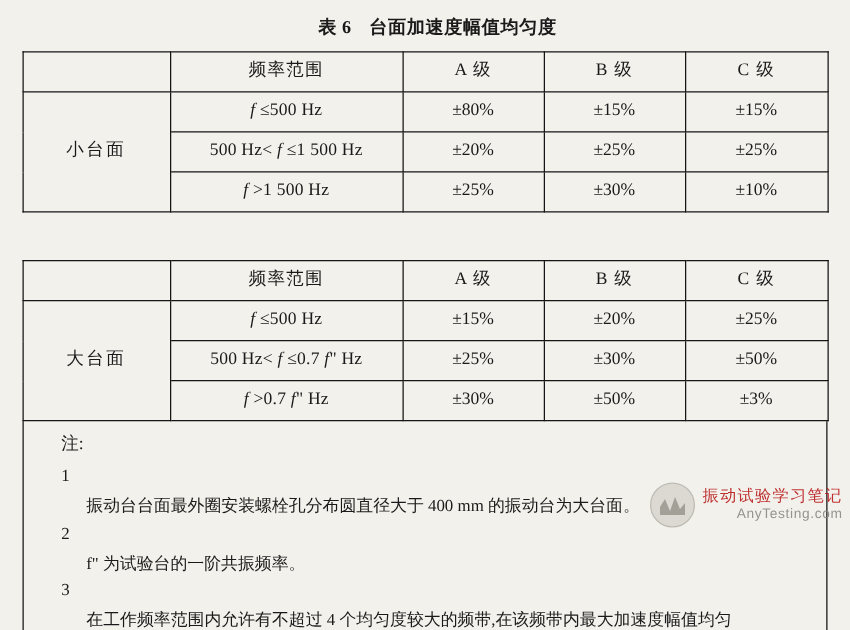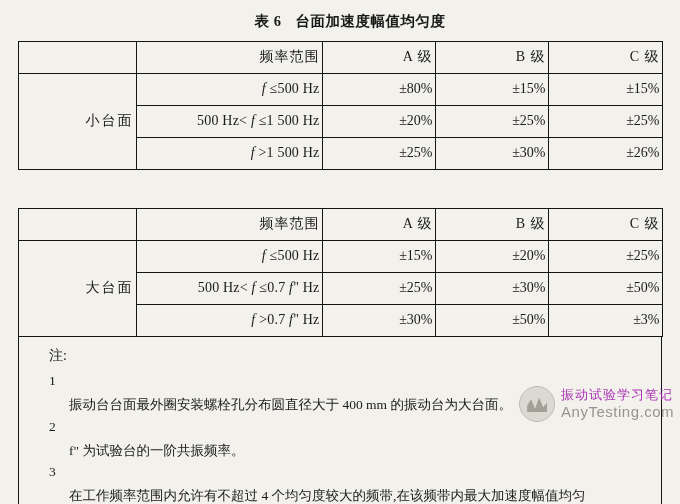--- a/index.html
+++ b/index.html
@@ -39,21 +39,21 @@
   
   table.grid {
     border-collapse: collapse;
     width: 644px;
     margin: 0 auto;
     table-layout: fixed;
   }
   table.grid td {
     border: 1px solid #151515;
     height: 31px;
-    text-align: right;
+    text-align: center;
     vertical-align: middle;
     font-size: 14px;
     line-height: 1.2;
     padding: 0 2px;
   }
   td.rowlabel {
     font-size: 15px;
     letter-spacing: 2px;
   }
   td.hdr {
@@ -139,26 +139,26 @@
     background: #9b9890;
     clip-path: polygon(0 60%, 20% 20%, 40% 80%, 60% 10%, 80% 70%, 100% 40%, 100% 100%, 0 100%);
   }
   .wm-text {
     display: flex;
     flex-direction: column;
     line-height: 1.15;
   }
   .wm-main {
     font-size: 13px;
-    color: #a21caf;
+    color: #b91c1c;
     letter-spacing: 1px;
     font-family: "Liberation Sans", sans-serif;
   }
   .wm-sub {
-    font-size: 15px;
+    font-size: 11px;
     color: #8d8a84;
     letter-spacing: 0.5px;
     font-family: "Liberation Sans", sans-serif;
     text-align: right;
   }
 </style>
 </head>
 <body>
 
 <div class="page">
@@ -193,21 +193,21 @@
       <tr>
         <td class="freq">500 Hz&lt; <span class="ital">f</span> ≤1 500 Hz</td>
         <td>±20%</td>
         <td>±25%</td>
         <td>±25%</td>
       </tr>
       <tr>
         <td class="freq"><span class="ital">f</span> &gt;1 500 Hz</td>
         <td>±25%</td>
         <td>±30%</td>
-        <td>±26%</td>
+        <td>±10%</td>
       </tr>
     </tbody>
   </table>
 
   <div class="gap"></div>
 
   <table class="grid">
     <colgroup>
       <col style="width:118px">
       <col style="width:186px">

